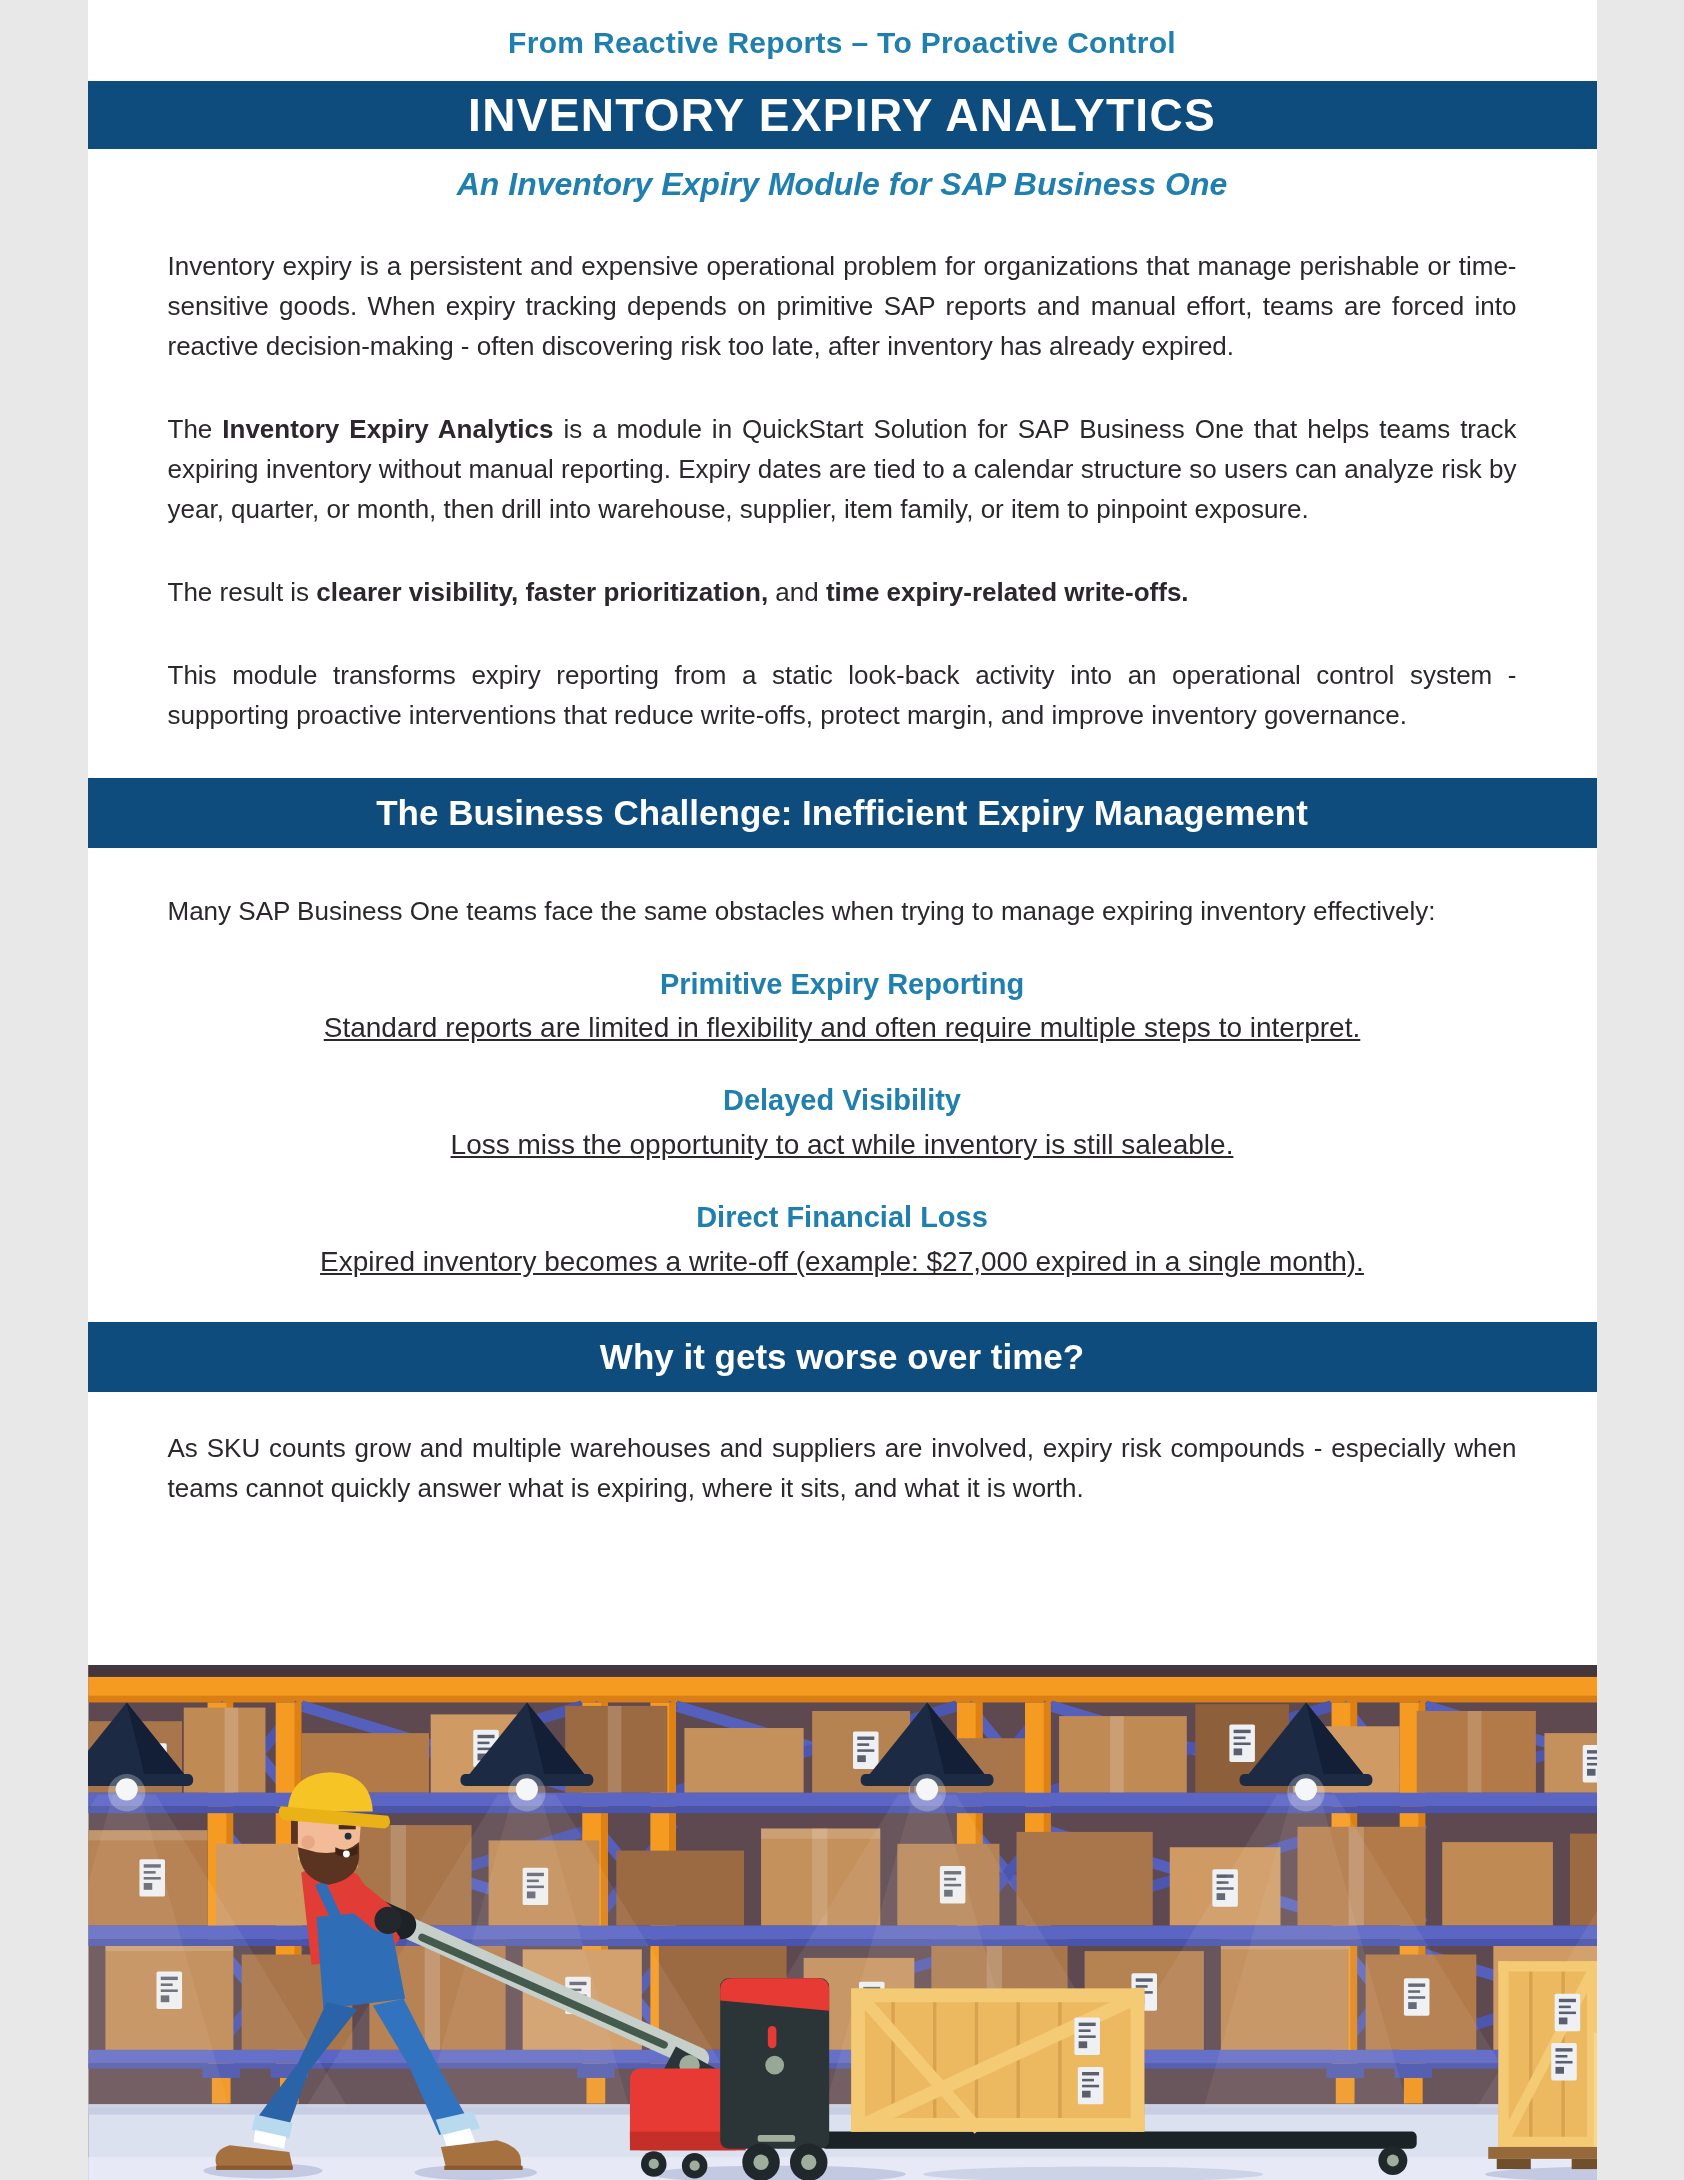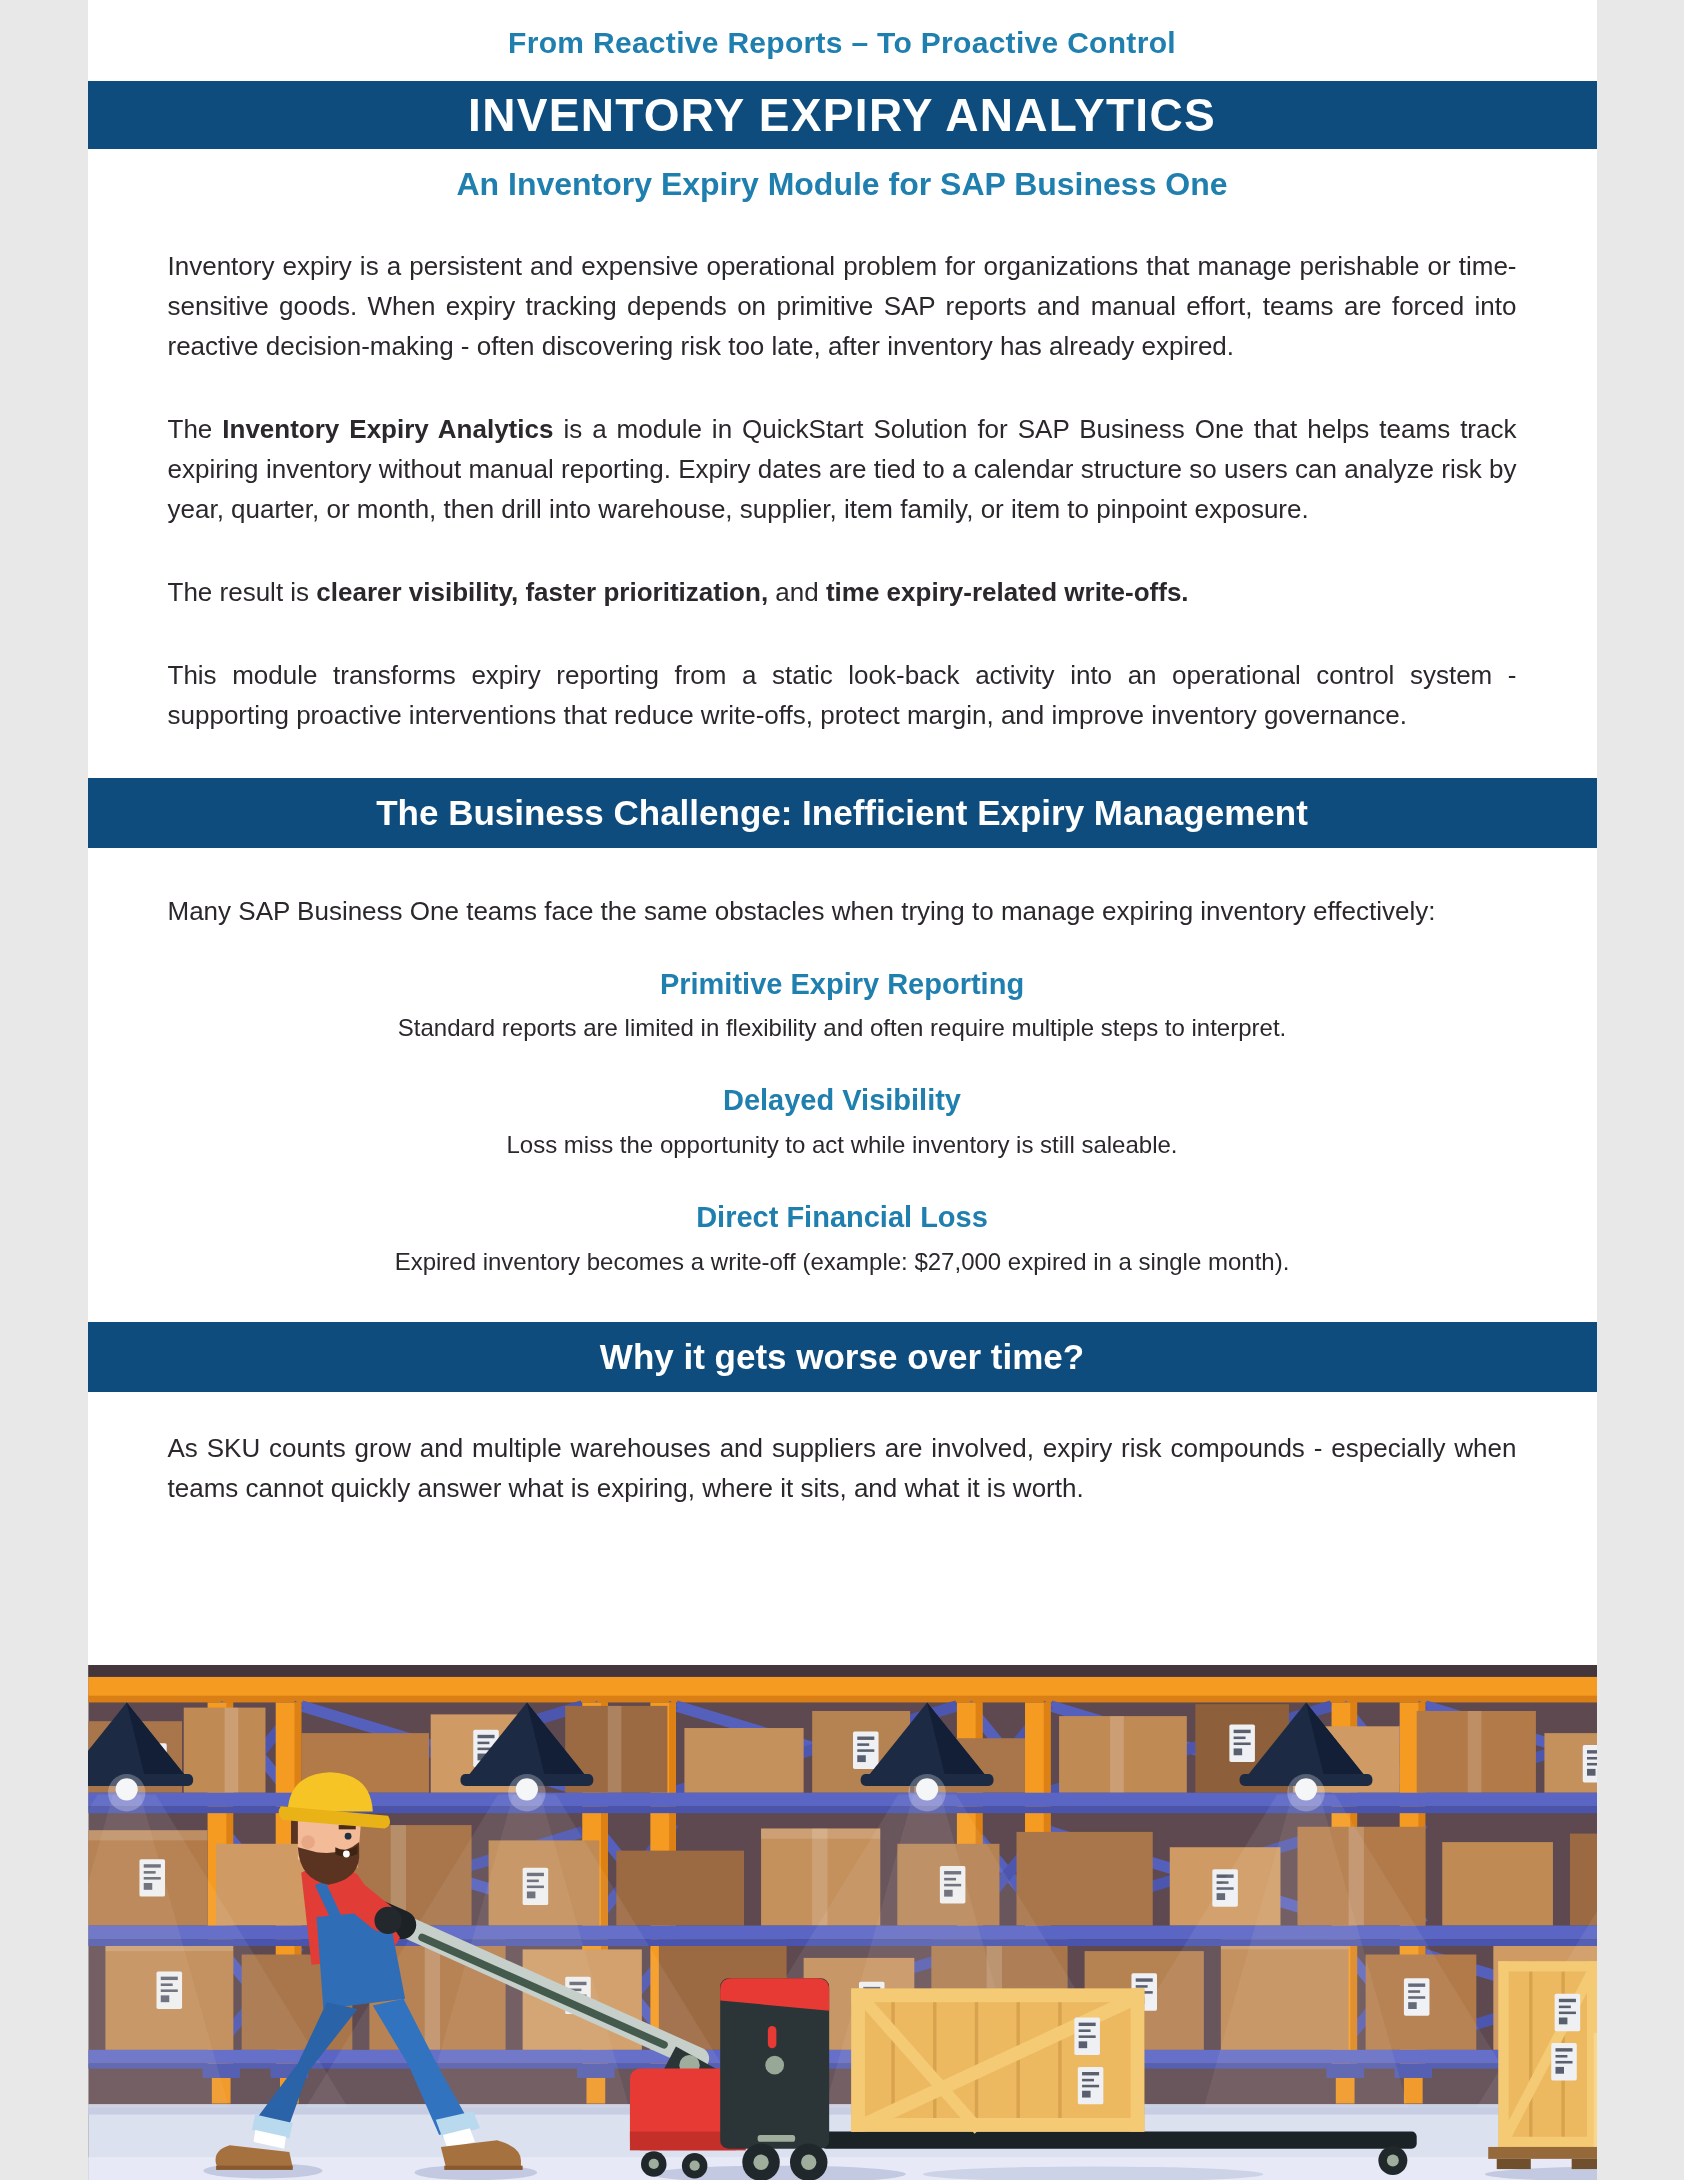--- a/index.html
+++ b/index.html
@@ -31,20 +31,21 @@
     width:100%;
     background:var(--banner-bg,#0e4c7d);
     display:flex;align-items:center;justify-content:center;
     color:#ffffff;font-weight:800;
   }
   .main-banner{margin-top:21px;height:68px;font-size:46px;letter-spacing:1.3px;}
   .subtitle{
     margin-top:17px;text-align:center;
     font-size:32px;font-weight:800;
     color:var(--heading-teal,#1f7fae);
+    font-style:italic;
   }
   .intro{margin:43px 80px 0;}
   .intro p{
     margin:0 0 43px;
     font-size:26px;line-height:40px;
     text-align:justify;
   }
   .intro p.single{text-align:left;}
   b{font-weight:700;}
   .section-banner{height:70px;font-size:35px;}
@@ -52,21 +53,21 @@
     margin:43px 80px 0;
     font-size:26px;line-height:40px;
   }
   .challenge-item{text-align:center;margin-top:37px;}
   .challenge-item h3{
     margin:0 0 7.7px;
     font-size:29px;font-weight:800;
     color:var(--heading-teal,#1f7fae);
   }
   .challenge-item p{
-    margin:4px;font-size:24px;line-height:39px;
+    margin:4px;font-size:28px;line-height:39px;text-decoration:underline;
   }
   .worse-banner{margin-top:41px;}
   .worse-body{
     margin:36px 80px 16px;
     font-size:26px;line-height:40px;
     text-align:justify;
   }
   .illustration{
     position:absolute;left:0;bottom:0;
     width:1685px;height:516px;

